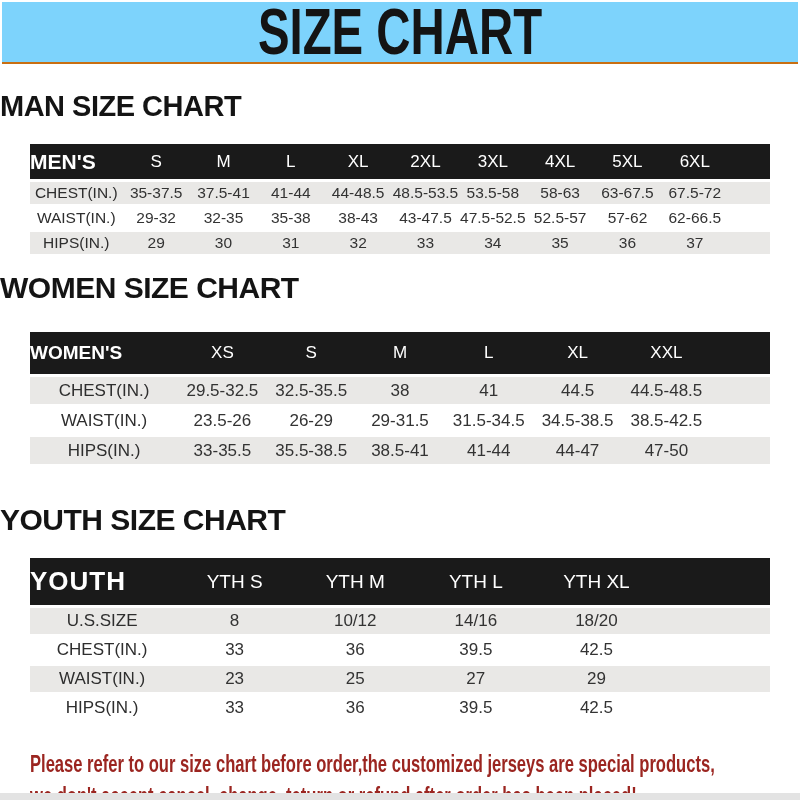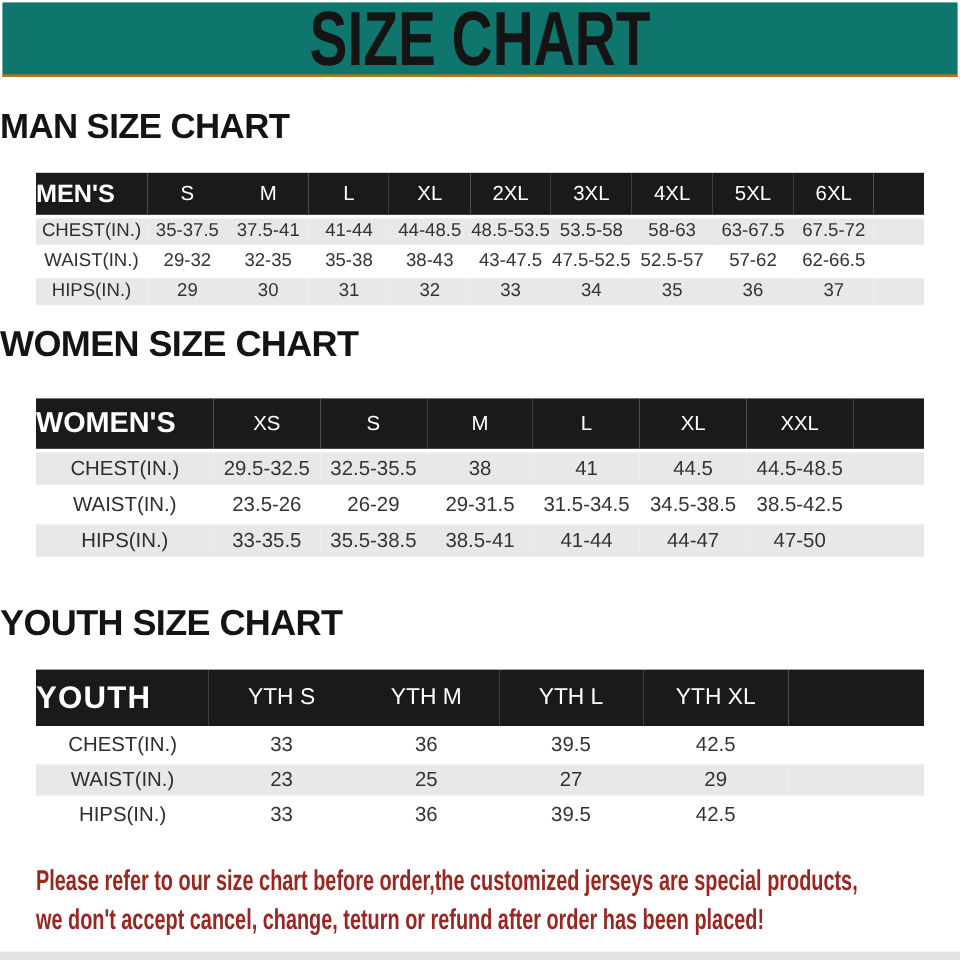--- a/index.html
+++ b/index.html
@@ -2,21 +2,21 @@
 <html><head>
 <meta charset="utf-8">
 <style>
   html,body{margin:0;padding:0}
   body{
     width:800px;height:800px;position:relative;overflow:hidden;
     background:#ffffff;font-family:"Liberation Sans",sans-serif;
   }
   
   .banner{
-    margin:2px 2px 0 2px;height:60px;background:#0f766e;
+    margin:2px 2px 0 2px;height:60px;background:#7dd3fc;
     border-bottom:2px solid #c96f12;
     display:flex;align-items:center;justify-content:center;
   }
   .banner-title{
     font-size:64px;font-weight:bold;color:#141414;line-height:1;
     display:inline-block;transform:scaleX(0.74);letter-spacing:0;
     white-space:nowrap;
   }
   
   .section-title{
@@ -38,21 +38,21 @@
   thead th{
     background:#1a1a1a;color:#ffffff;font-weight:400;
     text-align:center;vertical-align:middle;padding:0;
   }
   th.bar-label{
     text-align:left;font-weight:bold;white-space:nowrap;
   }
   .tbl-men   thead th{height:35px;font-size:17px}
   .tbl-men   th.bar-label{font-size:21px}
   .tbl-women thead th{height:42px;font-size:17px}
-  .tbl-women th.bar-label{font-size:24px}
+  .tbl-women th.bar-label{font-size:19px}
   .tbl-youth thead th{height:47px;font-size:19px}
   .tbl-youth th.bar-label{font-size:26px;letter-spacing:1px}
 
   tbody td{
     background:#ffffff;color:#333333;text-align:center;
     vertical-align:middle;padding:0;white-space:nowrap;
   }
   td.row-label{color:#2e2e2e}
   tr.alt td{background:#E9E8E6}
   .tbl-men   tbody td{height:22px;font-size:15.5px}
@@ -232,20 +232,28 @@
       <tr>
         <th class="bar-label">YOUTH</th>
         <th>YTH S</th>
         <th>YTH M</th>
         <th>YTH L</th>
         <th>YTH XL</th>
         <th></th>
       </tr>
     </thead>
     <tbody>
+      <tr class="alt">
+        <td class="row-label">U.S.SIZE</td>
+        <td>8</td>
+        <td>10/12</td>
+        <td>14/16</td>
+        <td>18/20</td>
+        <td></td>
+      </tr>
       <tr>
         <td class="row-label">CHEST(IN.)</td>
         <td>33</td>
         <td>36</td>
         <td>39.5</td>
         <td>42.5</td>
         <td></td>
       </tr>
       <tr class="alt">
         <td class="row-label">WAIST(IN.)</td>

